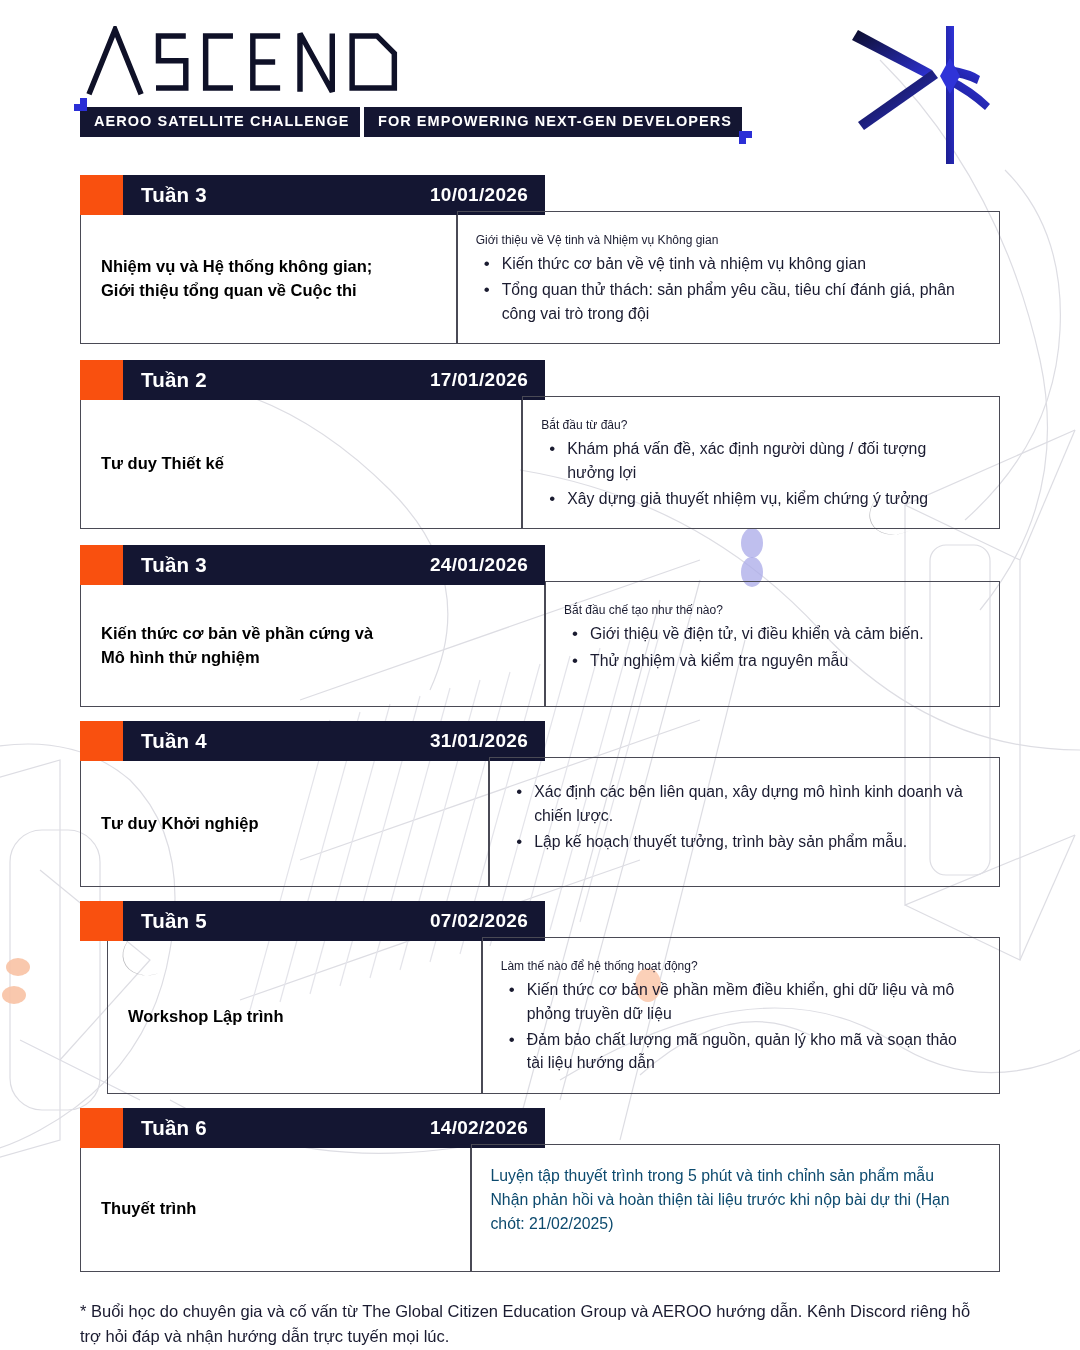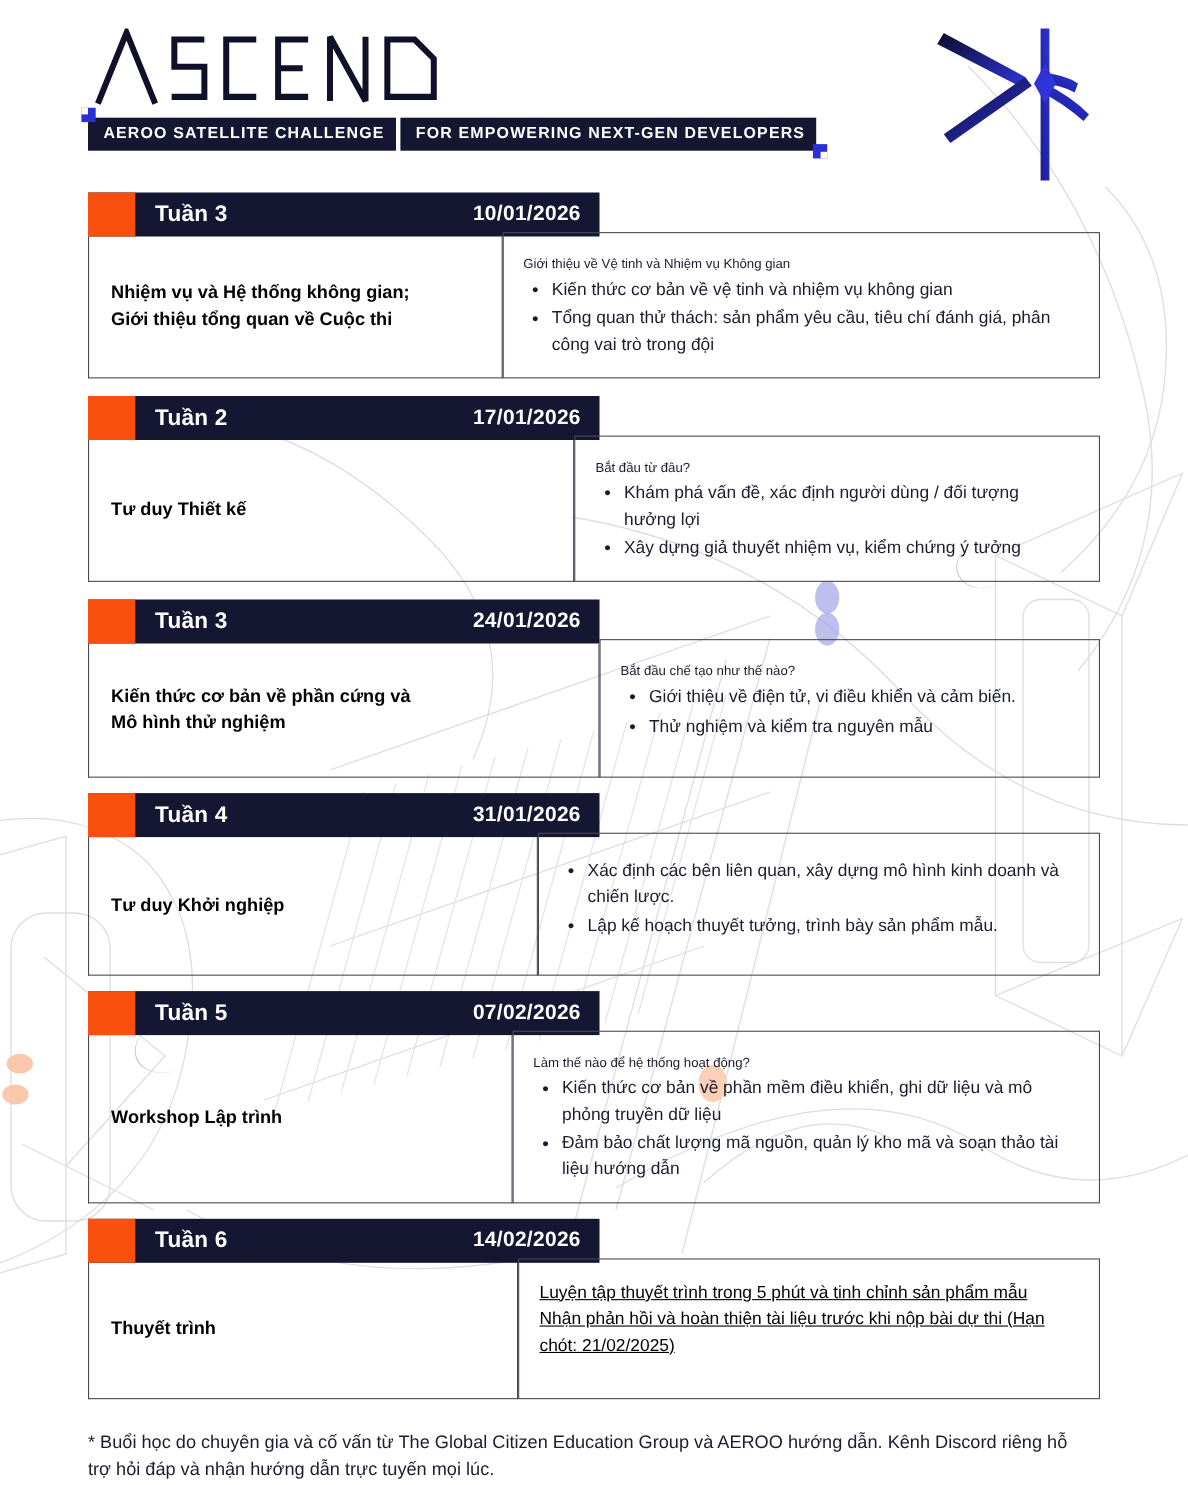--- a/index.html
+++ b/index.html
@@ -190,34 +190,33 @@
     content: "\2022";
     position: absolute;
     left: 8px;
     top: -1px;
     font-size: 17px;
     color: #1a1b30;
   }
   .detail-plain {
     font-size: 15.8px;
     line-height: 1.52;
-    color: #000000;
-    text-decoration: underline;
+    color: #0c4a6e;
   }
 
   
   .week.w1 .topic-cell  { min-height: 122px; }
   .week.w1 .detail-cell { min-height: 122px; }
   .week.w2 .topic-cell  { min-height: 114px; }
   .week.w2 .detail-cell { min-height: 114px; }
   .week.w3 .topic-cell  { min-height: 122px; }
   .week.w3 .detail-cell { min-height: 122px; }
   .week.w4 .topic-cell  { min-height: 126px; }
   .week.w4 .detail-cell { min-height: 126px; }
-  .week.w5 .topic-cell  { min-height: 143px; }
+  .week.w5 .topic-cell  { min-height: 143px; margin-left: 27px; }
   .week.w5 .detail-cell { min-height: 143px; }
   .week.w6 .topic-cell  { min-height: 124px; }
   .week.w6 .detail-cell { min-height: 124px; }
 
   .week.w1 { margin-bottom: 16px; }
   .week.w2 { margin-bottom: 16px; }
   .week.w3 { margin-bottom: 14px; }
   .week.w4 { margin-bottom: 14px; }
   .week.w5 { margin-bottom: 14px; }
   .week.w6 { margin-bottom: 0; }

